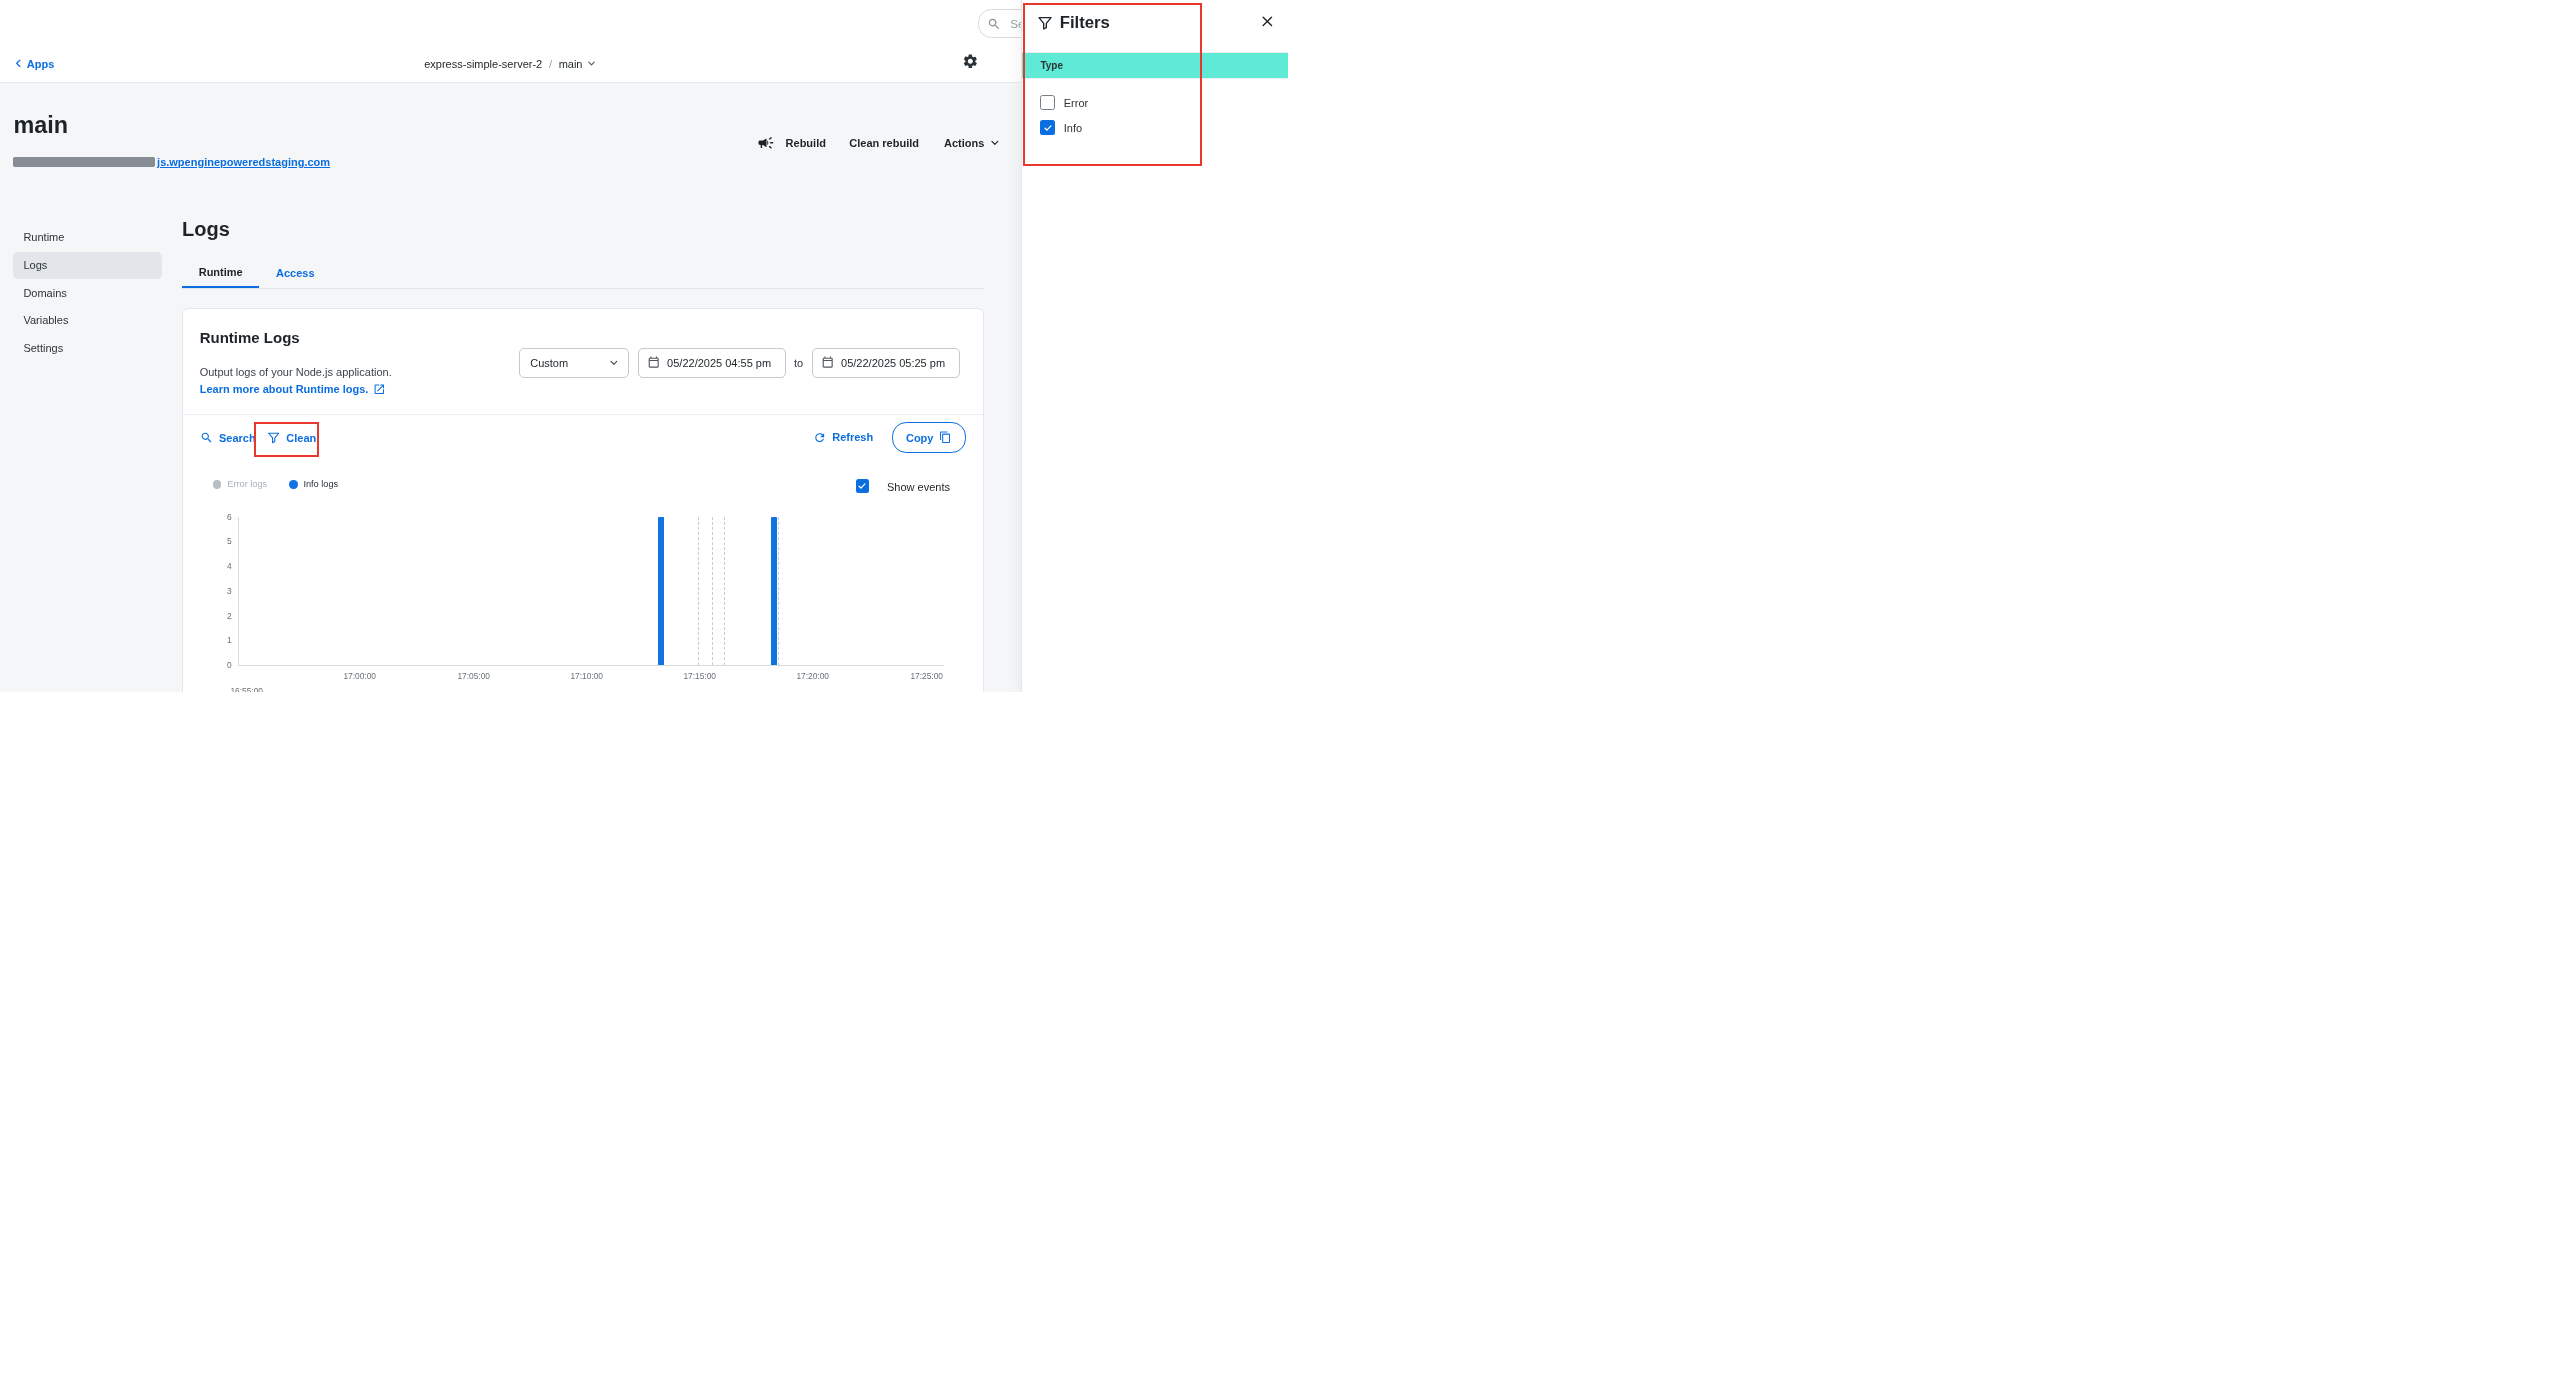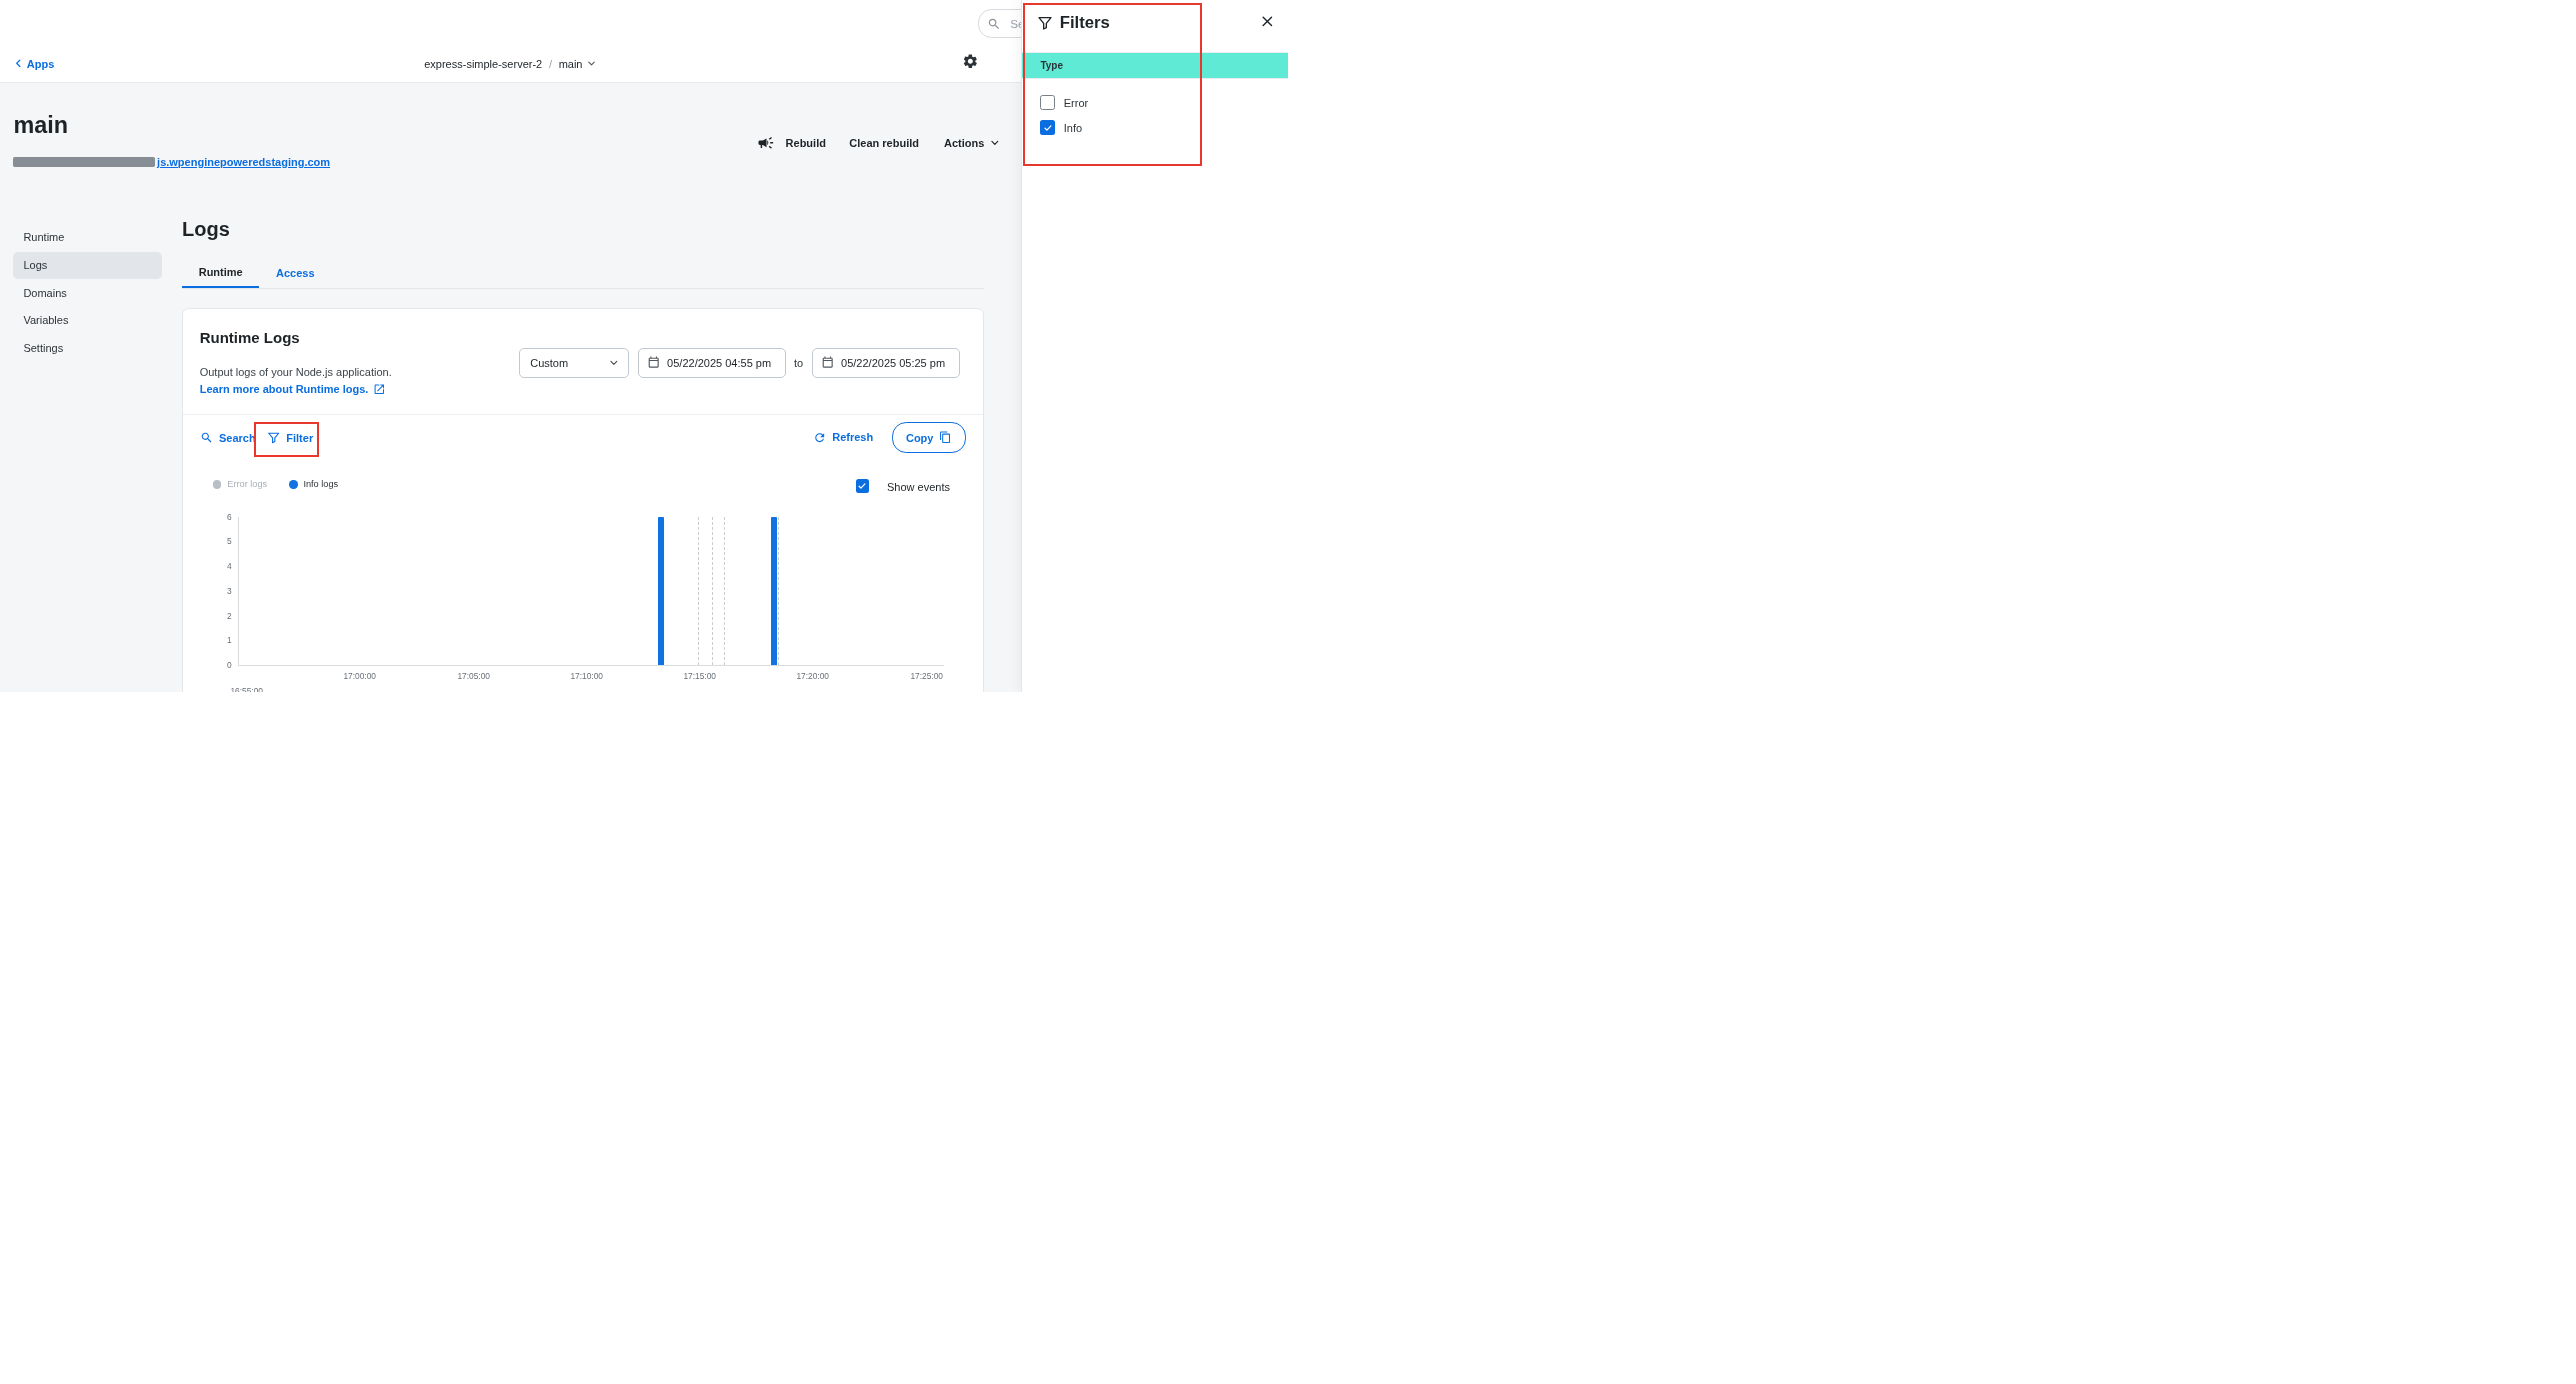--- a/index.html
+++ b/index.html
@@ -234,21 +234,21 @@
       <div class="tool-link tool-search">
         <svg viewBox="0 0 24 24" fill="currentColor">
             <path d="M15.5 14h-.79l-.28-.27C15.41 12.59 16 11.11 16 9.5 16 5.91 13.09 3 9.5 3S3 5.91 3 9.5 5.91 16 9.5 16c1.61 0 3.09-.59 4.23-1.57l.27.28v.79l5 4.99L20.49 19l-4.99-5zm-6 0C7.01 14 5 11.99 5 9.5S7.01 5 9.5 5 14 7.01 14 9.5 11.99 14 9.5 14z"></path>
           </svg>
         <span>Search</span>
       </div>
       <div class="tool-link tool-filter">
         <svg viewBox="0 0 24 24" fill="none" stroke="currentColor" stroke-width="2" stroke-linejoin="round">
             <path d="M3 4h18l-7 8.5V19l-4 2v-8.5L3 4z"></path>
           </svg>
-        <span>Filter</span>
+        <span>Clean</span>
       </div>
       <div class="tool-right">
         <div class="refresh-link">
           <svg viewBox="0 0 24 24" fill="currentColor">
               <path d="M17.65 6.35C16.2 4.9 14.21 4 12 4c-4.42 0-7.99 3.58-7.99 8s3.57 8 7.99 8c3.73 0 6.84-2.55 7.73-6h-2.08c-.82 2.33-3.04 4-5.65 4-3.31 0-6-2.69-6-6s2.69-6 6-6c1.66 0 3.14.69 4.22 1.78L13 11h7V4l-2.35 2.35z"></path>
             </svg>
           <span>Refresh</span>
         </div>
         <div class="copy-btn">
           <span>Copy</span>

